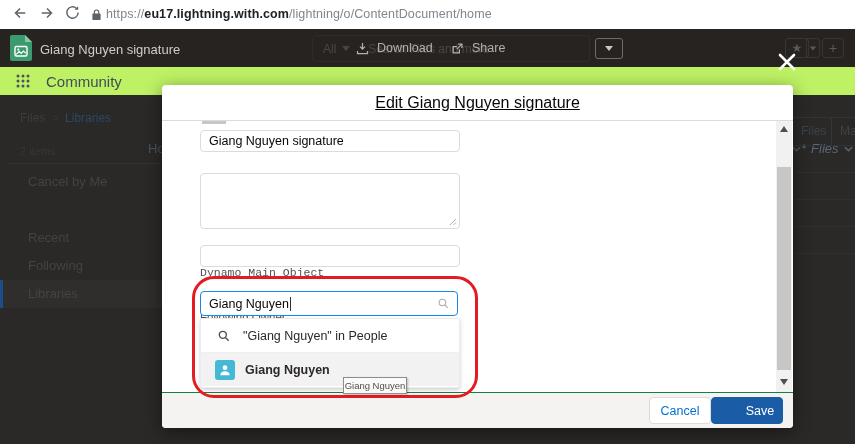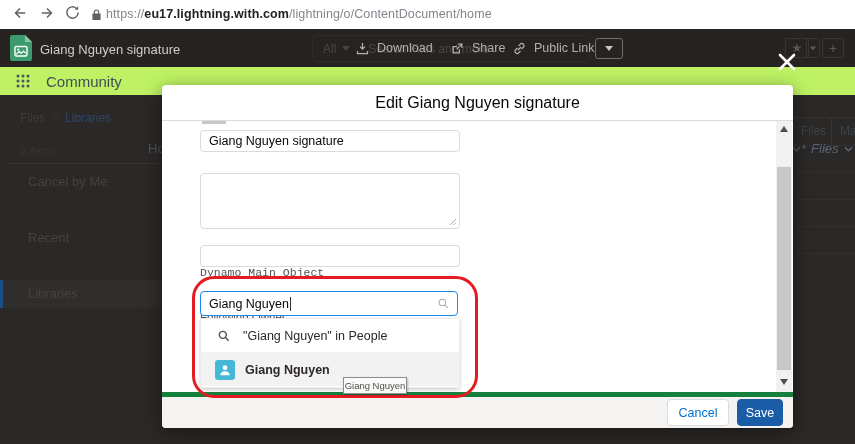--- a/index.html
+++ b/index.html
@@ -42,21 +42,21 @@
   #bg-count{left:20px;top:145px;font-size:11px;color:#383634;}
   .side-item{left:28px;width:120px;font-size:13px;color:#45423f;height:28px;line-height:28px;}
   #side-sel-bar{left:0;width:3px;background:#1b4e8a;}
   .hline{height:1px;background:#353331;}
   .bg-tab{font-size:12px;color:#3c434a;}
 
   
   #modal{left:162px;top:85px;width:631px;height:343px;background:#fff;border-radius:4px;
          box-shadow:0 4px 18px rgba(0,0,0,.45);z-index:10;}
   #modal-header{left:0;top:0;width:631px;height:35px;border-bottom:1px solid #dddbda;
-                display:flex;align-items:center;justify-content:center;}
+                display:flex;align-items:center;justify-content:center;text-decoration:underline;}
   #modal-title{font-size:16px;font-weight:300;color:#080707;}
   .fld-label{left:38px;font-size:11.5px;color:#54524f;margin-top:32px;}
   .fld-input{left:38px;width:242px;height:20px;border:1px solid #dddbda;border-radius:4px;
              padding:0 8px;font-size:12.5px;color:#080707;font-family:"Liberation Sans",sans-serif;
              background:#fff;outline:none;}
   #label-sliver{left:40px;top:36px;width:24px;height:3px;background:#c9c7c5;overflow:hidden;}
   #desc-area{left:38px;top:88px;width:242px;height:46px;border:1px solid #dddbda;border-radius:4px;
              padding:4px 8px;background:#fff;}
   #owner-input{left:38px;top:206px;width:240px;height:23px;border:1.5px solid #1589ee;border-radius:4px;
                background:#fff;display:flex;align-items:center;padding:0 8px;font-size:12.5px;color:#080707;}
@@ -67,27 +67,27 @@
   .dd-row{height:33px;display:flex;align-items:center;font-size:12.5px;color:#2b2826;}
   .dd-row.hl{background:#f3f2f2;}
   #avatar{width:20px;height:20px;border-radius:3px;margin:0 10px 0 14px;
           display:flex;align-items:center;justify-content:center;}
 
   
   #modal-scrollbar{left:614px;top:36px;width:16px;height:271px;background:#f1f1f1;}
   #scroll-thumb{left:1px;top:46px;width:14px;height:203px;background:#c8c7c6;}
   .scroll-arrow{left:4px;width:8px;height:6px;color:#4f4f4f;}
 
-  #modal-footer{left:0;top:307px;width:631px;height:36px;background:#f4f3f2;border-top:5px solid #15803d;
+  #modal-footer{left:0;top:307px;width:631px;height:36px;background:#f4f3f2;border-top:1px solid #15803d;
                 border-radius:0 0 4px 4px;display:flex;align-items:center;justify-content:flex-end;
-                gap:8px;box-sizing:border-box;padding-right:10px;}
+                box-sizing:border-box;padding-right:10px;}
   #cancel-btn{min-width:60px;height:25px;background:#fff;border:1px solid #dddbda;border-radius:4px;
               color:#0070d2;font-size:12.5px;display:flex;align-items:center;justify-content:center;}
   #save-btn{min-width:44px;height:25px;border:1px solid #1b5ca7;border-radius:4px;
-            color:#fff;font-size:12.5px;display:flex;align-items:center;justify-content:center;}
+            color:#fff;font-size:12.5px;display:flex;align-items:center;justify-content:center;padding-left:26px;}
 
   
   #red-annotation{left:192px;top:276px;width:280px;height:116px;border:3.5px solid #e51b22;
                   border-radius:22px;z-index:20;}
   #owner-tooltip{left:343px;top:377px;width:62px;height:15px;background:#fafaf9;border:1px solid #8f8d8b;
                  box-shadow:1px 1px 2px rgba(0,0,0,.25);z-index:30;font-size:9.5px;color:#514f4d;
                  display:flex;align-items:center;justify-content:center;}
   #preview-close{left:778px;top:53px;z-index:40;}
 </style>
 </head>
@@ -149,30 +149,20 @@
     </div>
     <div class="abs hdr-btn" style="left:450px;top:0;">
       <span>
           <svg width="15" height="15" viewBox="0 0 24 24" fill="none" stroke="currentColor" stroke-width="2">
             <path d="M13 5h6v6"></path>
             <path d="M19 5l-8 8"></path>
             <path d="M15 13v6H5V9h6"></path>
           </svg>
         </span>
       <span>Share</span>
-    </div>
-    <div class="abs hdr-btn" style="left:512px;top:0;">
-      <span>
-          <svg width="15" height="15" viewBox="0 0 24 24" fill="none" stroke="currentColor" stroke-width="2">
-            <path d="M9.5 14.5l5-5"></path>
-            <path d="M8.8 11.2l-2.9 2.9a3.4 3.4 0 1 0 4.8 4.8l2.9-2.9"></path>
-            <path d="M15.2 12.8l2.9-2.9a3.4 3.4 0 1 0-4.8-4.8l-2.9 2.9"></path>
-          </svg>
-        </span>
-      <span>Public Link</span>
     </div>
   </div>
   <div id="more-actions-btn" class="abs">
     <span class="tri-down"></span>
   </div>
   <div class="abs faint-btn" style="left:785px;top:38px;width:22px;height:18px;">★</div>
   <div class="abs faint-btn" style="left:806px;top:38px;width:12px;height:18px;">
       <span class="tri-down" style="border-top-color:#bdbbb8;transform:scale(.8);"></span>
     </div>
   <div class="abs faint-btn" style="left:822px;top:38px;width:20px;height:18px;font-size:14px;">+</div>
@@ -247,20 +237,21 @@
   <div id="crumb" class="abs">
     <span class="crumb-root">Files</span>
     <span style="color:#35322f;padding:0 3px;">&gt;</span>
     <span class="crumb-link">Libraries</span>
   </div>
   <div id="bg-count" class="abs">2 items</div>
   <div class="abs hline" style="left:8px;top:163px;width:152px;"></div>
 
   <div class="abs side-item" style="top:168px;">Cancel by Me</div>
   <div class="abs side-item" style="top:224px;">Recent</div>
+  <div class="abs side-item" style="top:252px;">Following</div>
   <div class="abs" style="left:0;top:280px;width:162px;height:28px;background:#302e2c;">
     <div id="side-sel-bar" class="abs" style="top:0;height:28px;"></div>
     <div class="abs side-item" style="top:0;">Libraries</div>
   </div>
 
   <div class="abs hline" style="left:793px;top:117px;width:62px;"></div>
   <div class="abs bg-tab" style="left:801px;top:124px;">Files</div>
   <div class="abs" style="left:831px;top:118px;width:1px;height:27px;background:#383634;"></div>
   <div class="abs bg-tab" style="left:840px;top:124px;">Ma</div>
   <div class="abs hline" style="left:793px;top:145px;width:62px;"></div>

